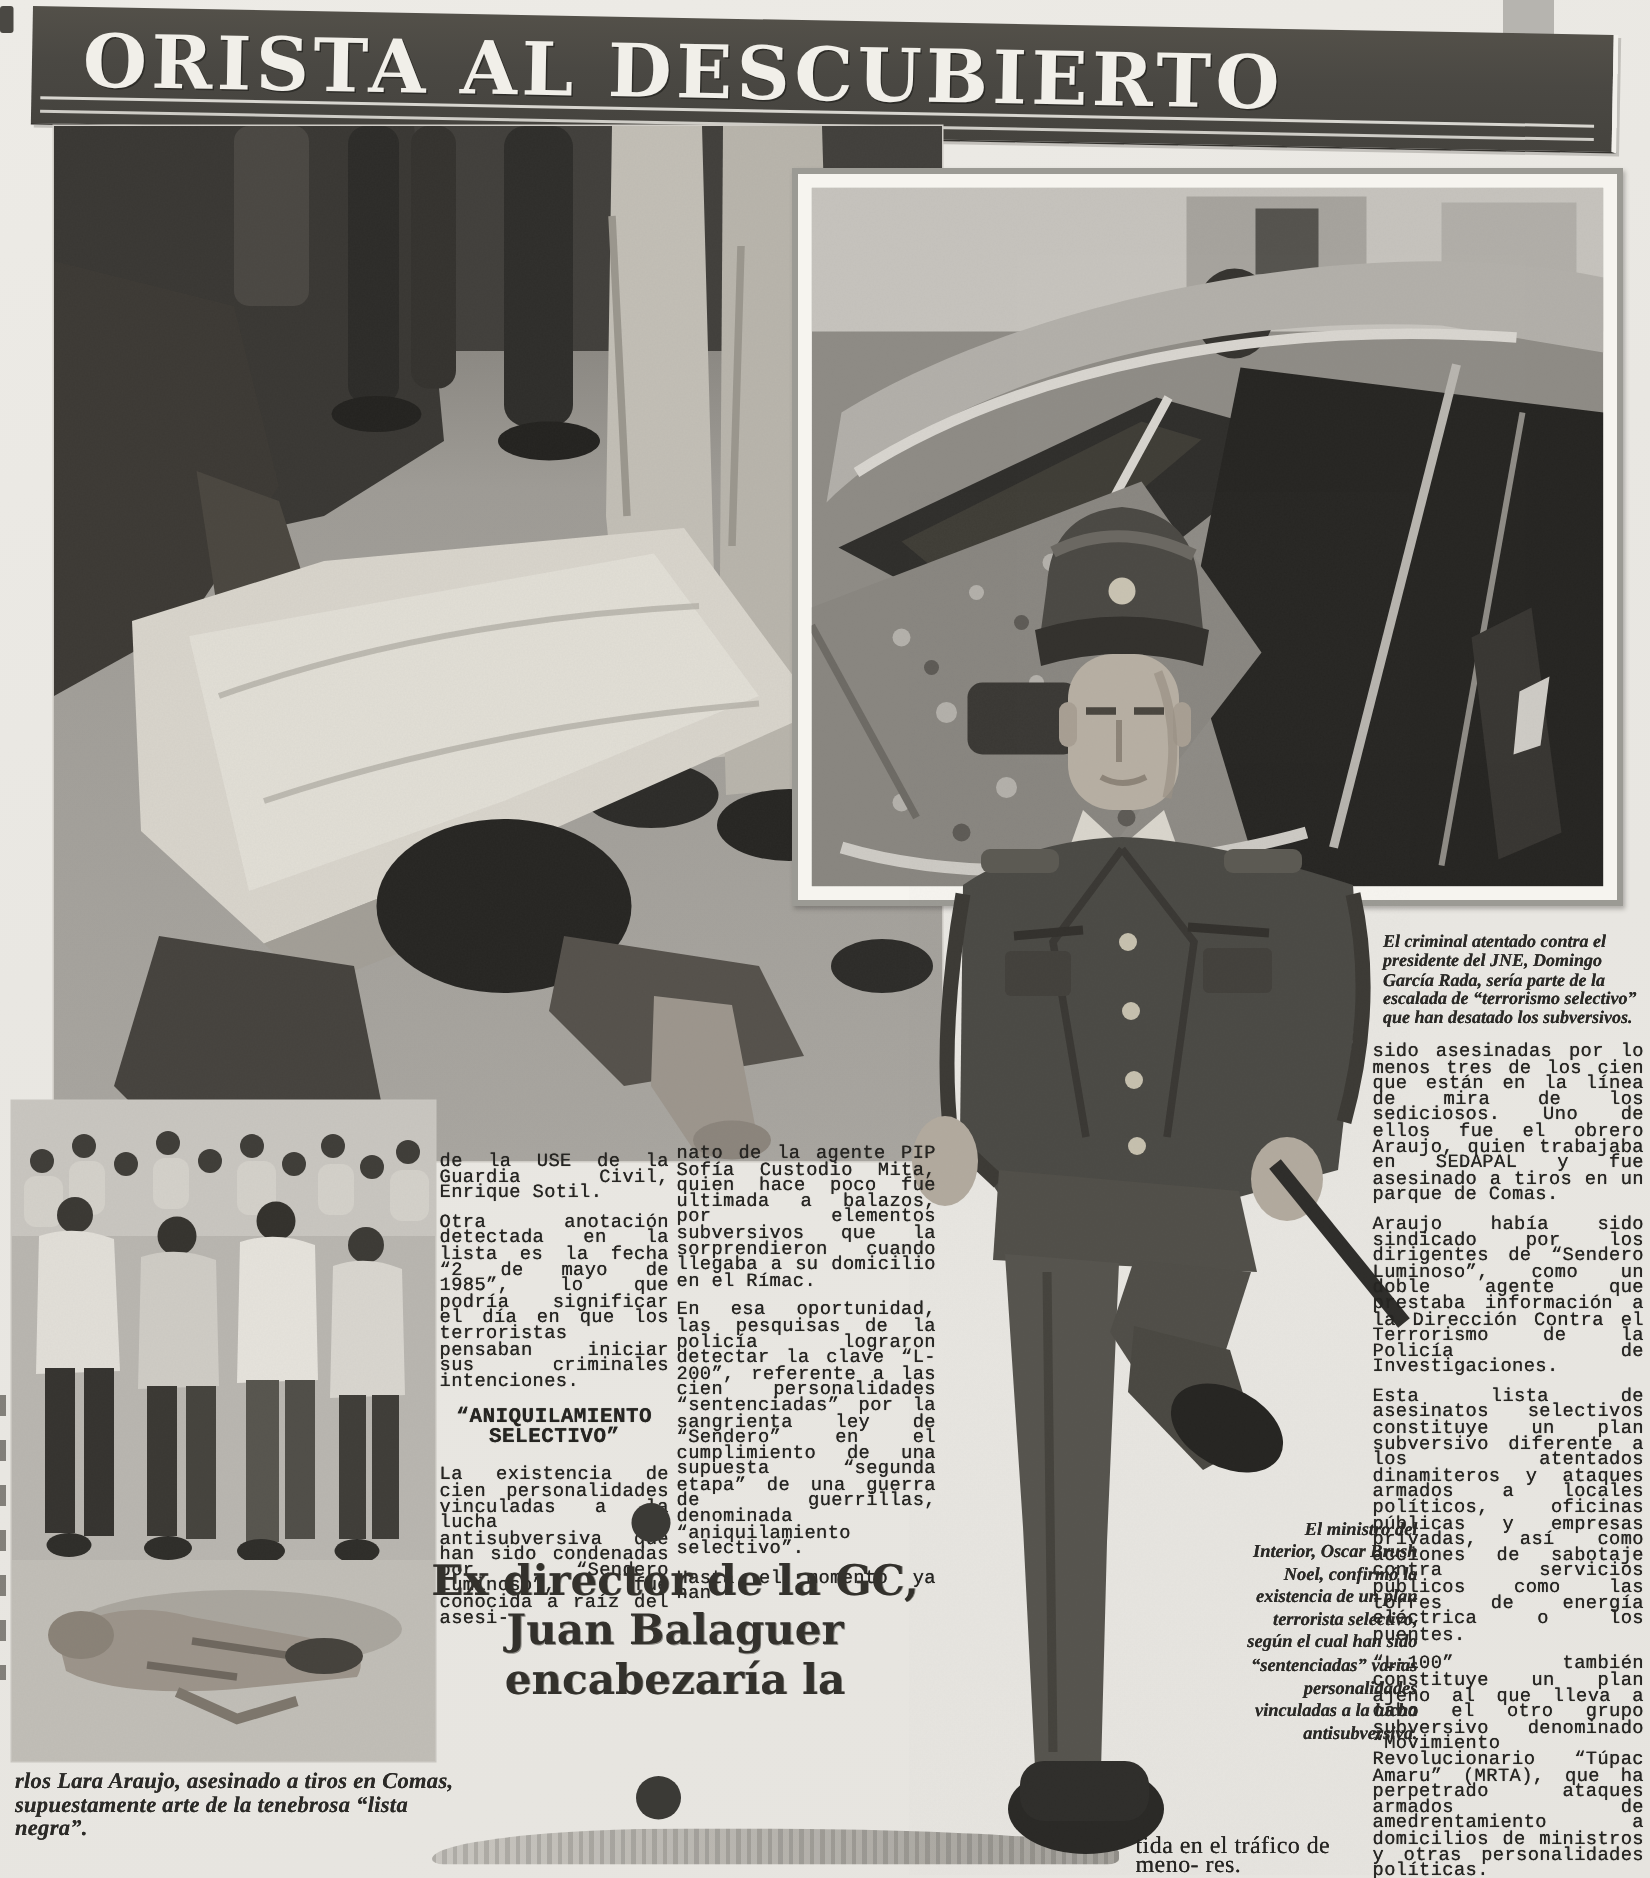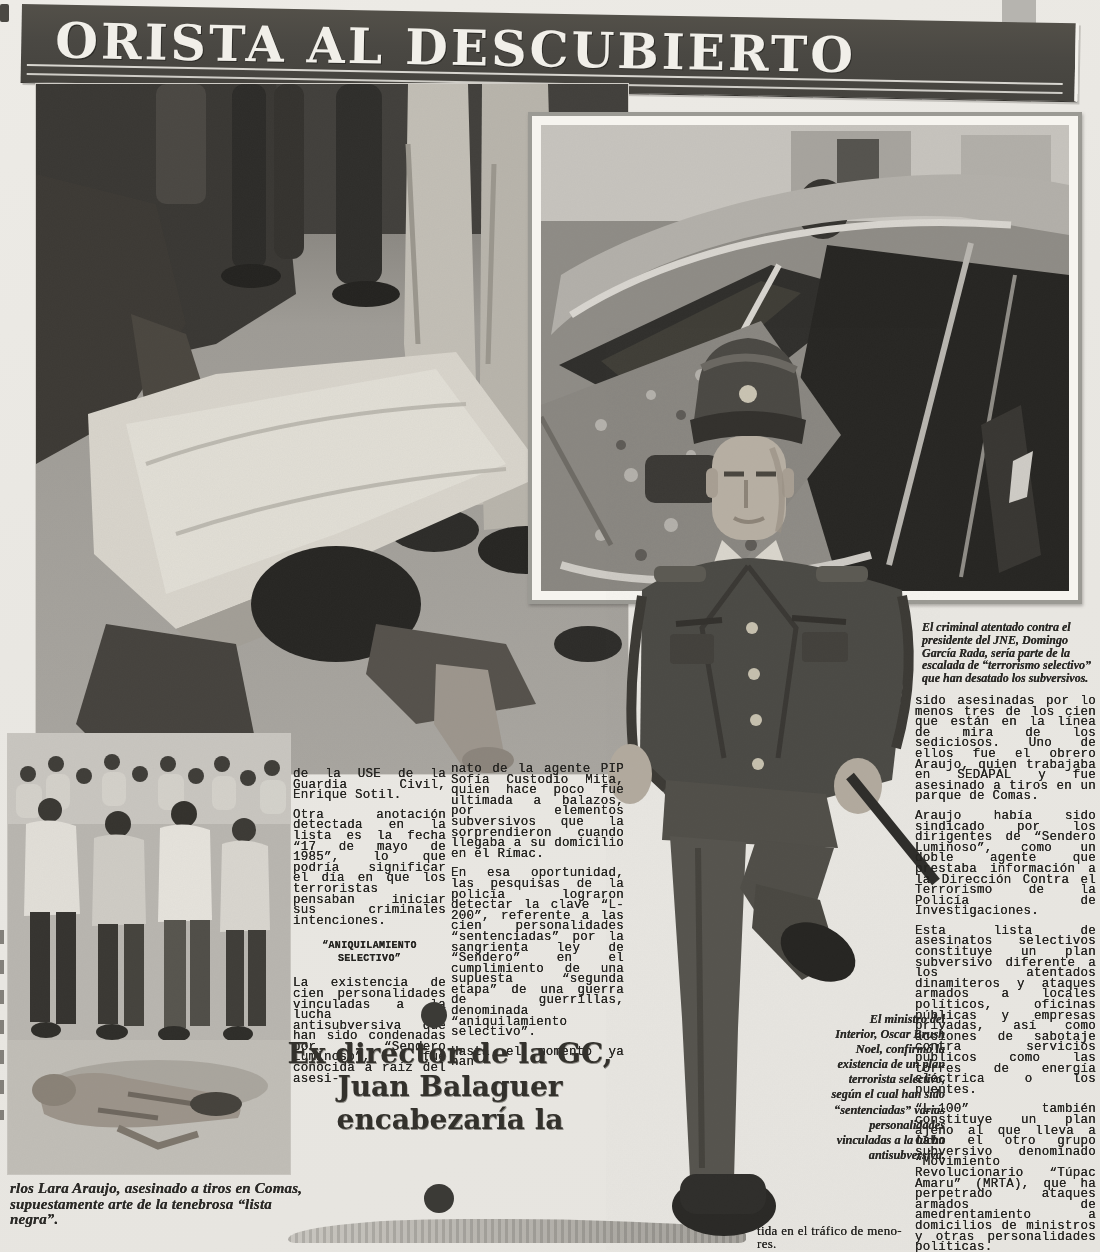--- a/index.html
+++ b/index.html
@@ -56,33 +56,33 @@
     position:absolute;z-index:5;text-align:justify;
     font-size:12.5px;line-height:10.6px;letter-spacing:.25px;
     text-shadow:0 0 .45px #262522;
     font-family:Liberation Mono, monospace;
   }
   .col p{margin:0 0 9px 0;}
   .col-1{left:293px;top:769px;width:153px;}
   .col-2{left:451px;top:764px;width:173px;}
   .col-3{left:915px;top:696px;width:181px;}
   .subhead{
-    text-align:center;font-weight:700;font-size:10px;line-height:13px;
+    text-align:center;font-weight:700;font-size:14px;line-height:13px;
     margin:13px 0 13px 0 !important;letter-spacing:.3px;
   }
   .cap{
     position:absolute;z-index:6;font-style:italic;font-weight:700;color:#2b2a27;
     text-shadow:0 0 .4px #2b2a27;
   }
   .cap-car{left:922px;top:621px;width:172px;font-size:12px;line-height:12.8px;}
   .cap-minister{left:830px;top:1012px;width:115px;font-size:12.3px;line-height:15.1px;text-align:right;}
   .cap-crowd{left:10px;top:1181px;width:300px;font-size:15px;line-height:15.5px;letter-spacing:.2px;}
   .fragment{
     position:absolute;left:757px;top:1225px;width:160px;z-index:5;
-    font-size:13px;line-height:12.5px;letter-spacing:.3px;text-shadow:0 0 .4px #262522;font-family:Liberation Serif, serif;
+    font-size:16px;line-height:12.5px;letter-spacing:.3px;text-shadow:0 0 .4px #262522;font-family:Liberation Serif, serif;
   }
   .headline{
     position:absolute;left:280px;top:1037px;width:340px;z-index:5;text-align:center;
     font-family:"DejaVu Serif", serif;font-weight:700;font-size:28px;line-height:33px;
     color:#33312c;text-shadow:.6px .6px 0 rgba(51,49,44,.5);
   }
   .dot{position:absolute;border-radius:50%;background:#3b3a36;z-index:5;}
   .dot-top{left:421px;top:1002px;width:26px;height:26px;}
   .dot-bottom{left:424px;top:1184px;width:30px;height:29px;}
 </style>
@@ -357,21 +357,21 @@
         <path d="M120,360 L200,372 M90,376 L150,384" stroke="#6e675e" stroke-width="5"></path>
         <ellipse cx="208" cy="370" rx="26" ry="12" fill="#45423c"></ellipse>
         <path d="M110,394 L150,412 L190,400" stroke="#7d766c" stroke-width="7" fill="none"></path>
       </g>
       <rect width="282" height="440" filter="url(#g4)" opacity="0.16"></rect>
     </svg>
   </div>
 
   <div class="col col-1">
     <p>de la USE de la Guardia Civil, Enrique Sotil.</p>
-    <p>Otra anotación detectada en la lista es la fecha “17 de mayo de 1985”, lo que podría significar el día en que los terroristas pensaban iniciar sus criminales intenciones.</p>
+    <p>Otra anotación detectada en la lista es la fecha “2 de mayo de 1985”, lo que podría significar el día en que los terroristas pensaban iniciar sus criminales intenciones.</p>
     <p class="subhead">“ANIQUILAMIENTO SELECTIVO”</p>
     <p>La existencia de cien personalidades vinculadas a la lucha antisubversiva que han sido condenadas por “Sendero Luminoso”, fue conocida a raíz del asesi-</p>
   </div>
 
   <div class="col col-2">
     <p>nato de la agente PIP Sofía Custodio Mita, quien hace poco fue ultimada a balazos, por elementos subversivos que la sorprendieron cuando llegaba a su domicilio en el Rímac.</p>
     <p>En esa oportunidad, las pesquisas de la policía lograron detectar la clave “L-200”, referente a las cien personalidades “sentenciadas” por la sangrienta ley de “Sendero” en el cumplimiento de una supuesta “segunda etapa” de una guerra de guerrillas, denominada “aniquilamiento selectivo”.</p>
     <p>Hasta el momento ya han</p>
   </div>
 

